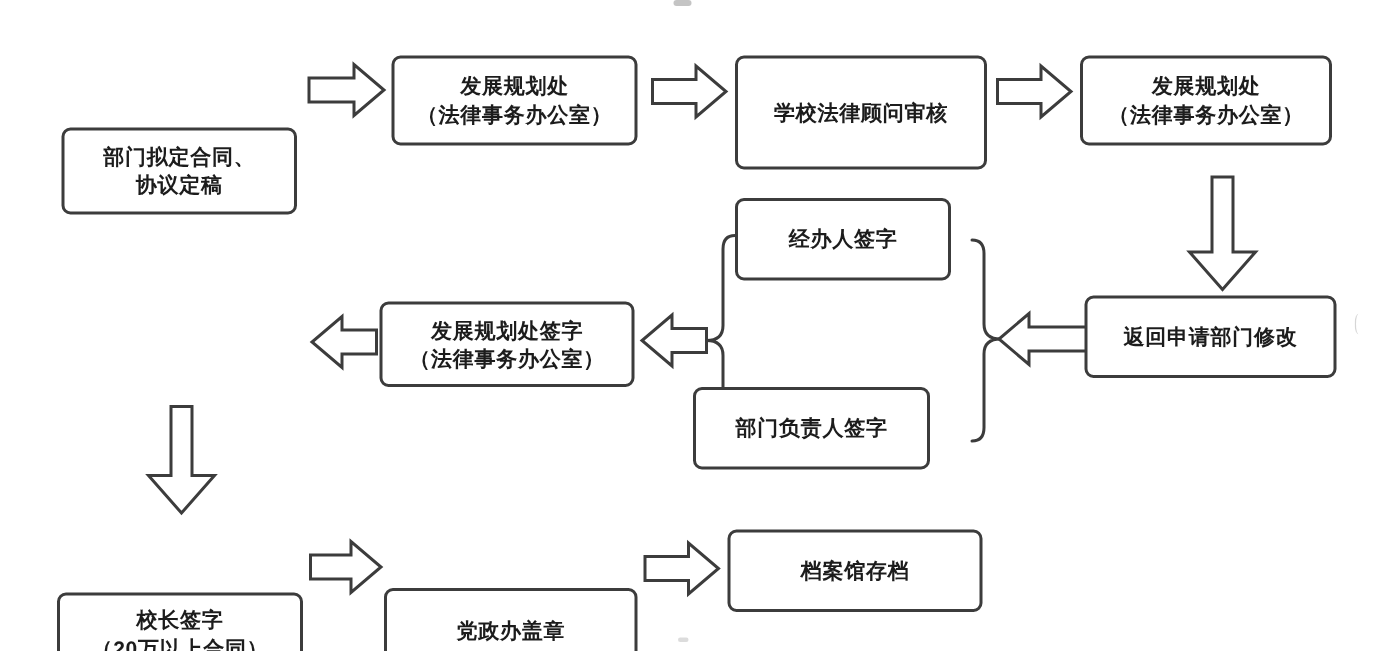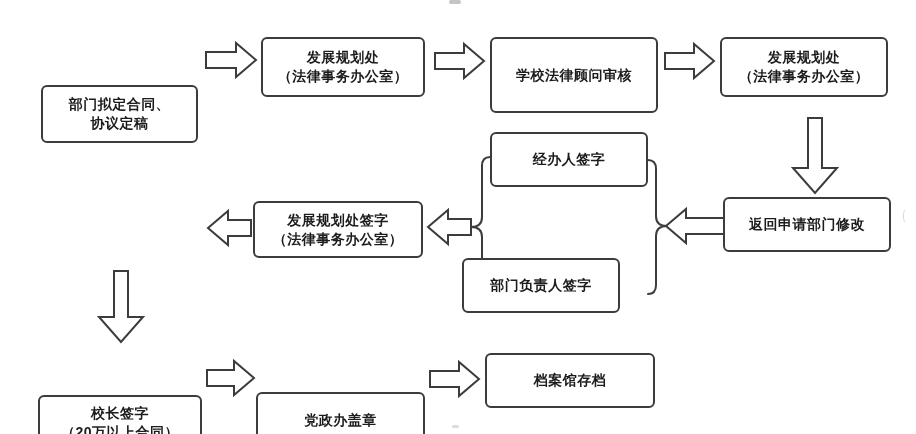--- a/index.html
+++ b/index.html
@@ -14,21 +14,21 @@
     display:flex;align-items:center;justify-content:center;
     color:#1c1c1c;font-size:14px;font-weight:bold;line-height:19px;
     text-align:center;letter-spacing:0.5px;
   }
   .node .label{white-space:pre-line;}
   
   .n0{left:41px;top:37px;width:157px;height:58px;margin-top:48px;}
   .n1{left:261px;top:37px;width:164px;height:60px;}
   .n2{left:490px;top:37px;width:168px;height:76px;}
   .n3{left:720px;top:37px;width:168px;height:60px;}
-  .n4{left:490px;top:132px;width:158px;height:55px;}
+  .n4{left:490px;top:132px;width:144px;height:55px;}
   .n5{left:723px;top:197px;width:168px;height:55px;}
   .n6{left:36px;top:201px;width:168px;height:56px;}
   .n7{left:253px;top:201px;width:170px;height:57px;}
   .n8{left:462px;top:258px;width:158px;height:55px;}
   .n9{left:38px;top:351px;width:164px;height:55px;margin-top:44px;}
   .n10{left:256px;top:352px;width:169px;height:56px;margin-top:40px;}
   .n11{left:485px;top:353px;width:170px;height:55px;}
   svg .arrow{fill:#ffffff;stroke:#3c3c3c;stroke-width:2;stroke-linejoin:miter;}
   svg .brace{fill:none;stroke:#3c3c3c;stroke-width:2;stroke-linecap:round;}
   .speck-top{position:absolute;left:449px;top:0;width:12px;height:4px;background:#8a8a8a;opacity:.5;border-radius:2px;}

